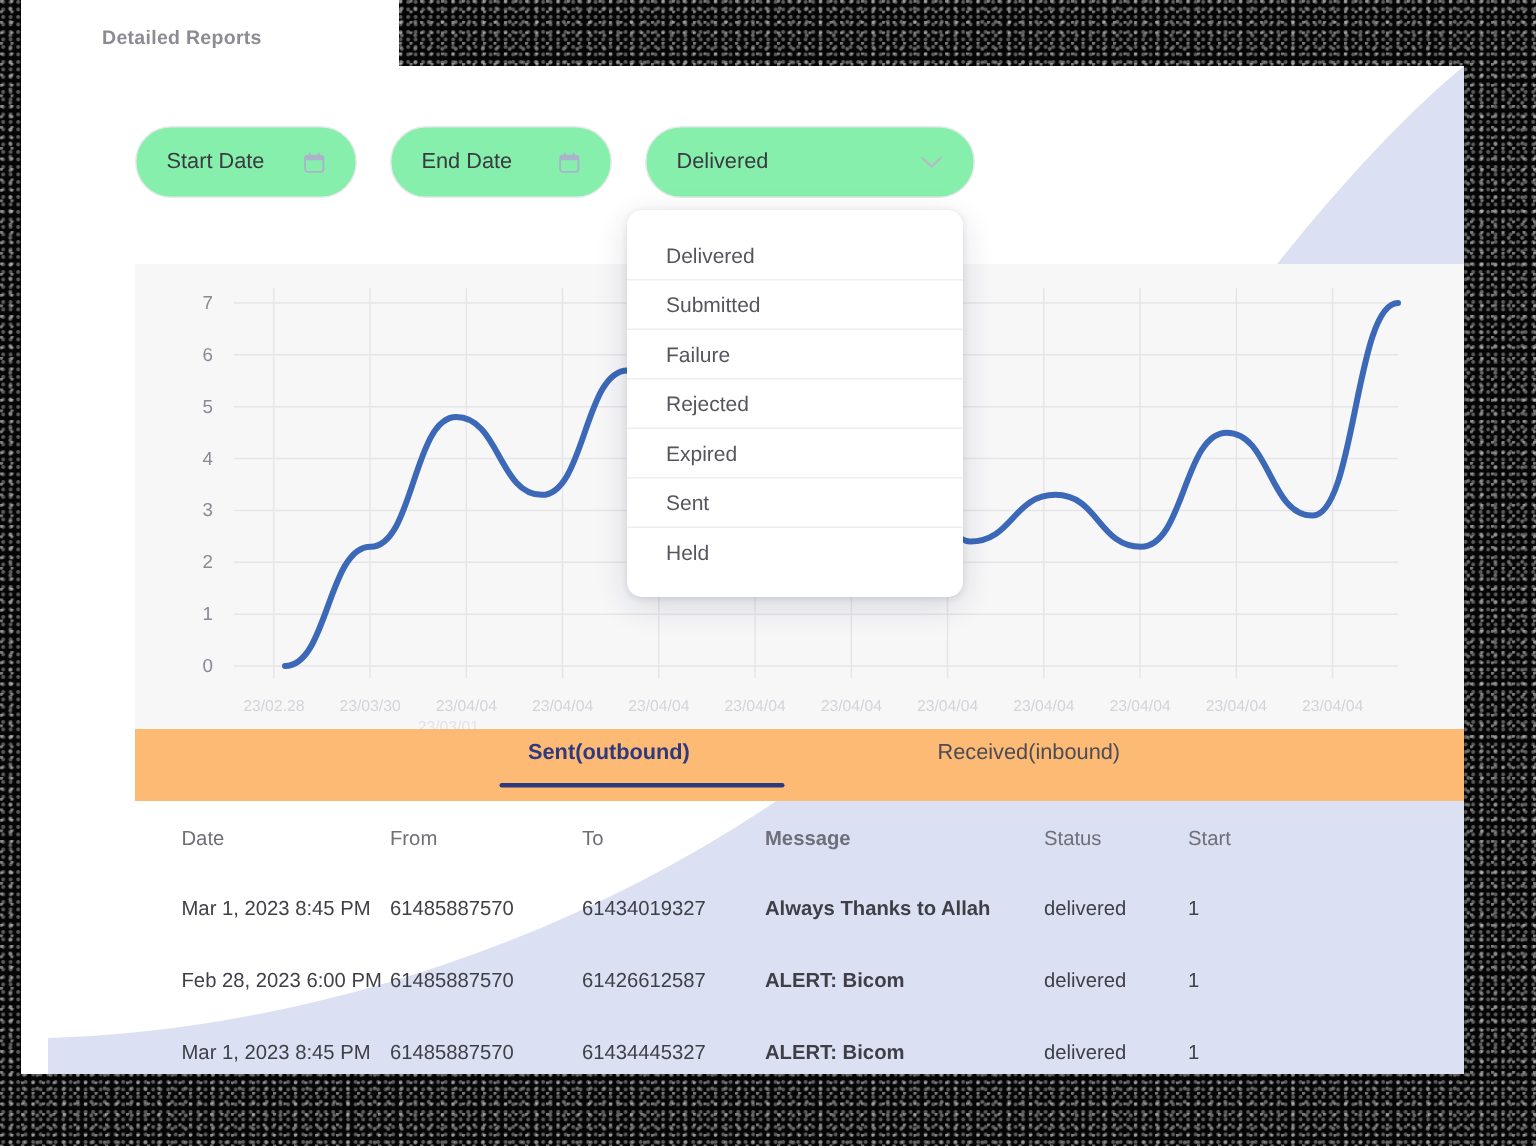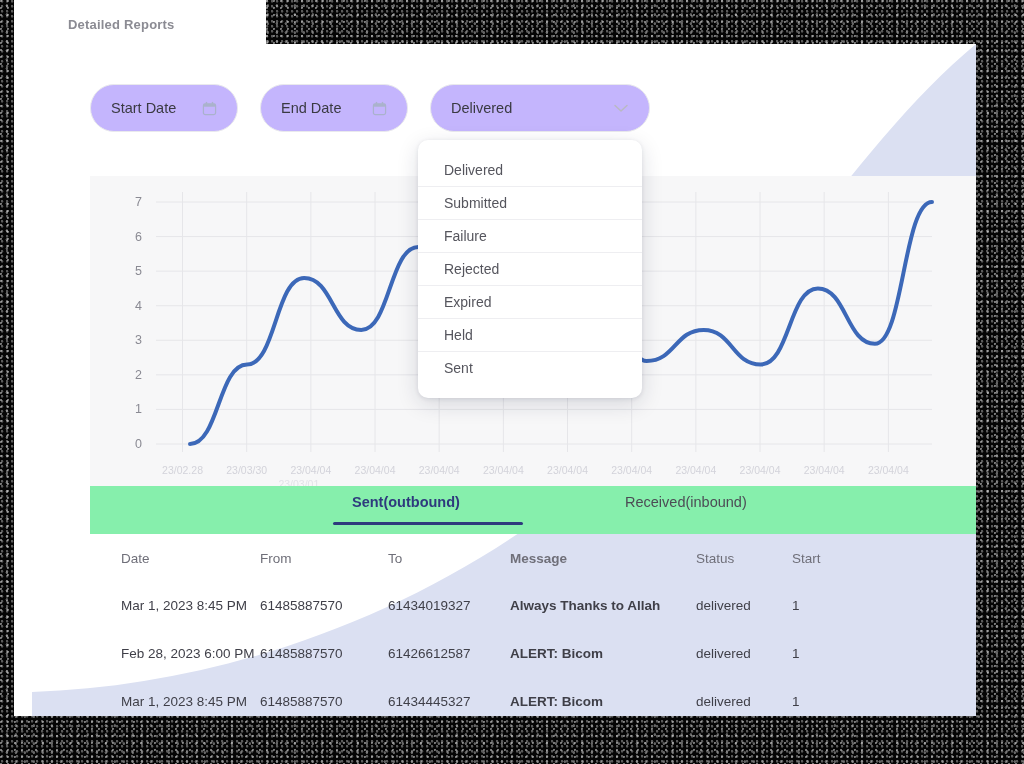--- a/index.html
+++ b/index.html
@@ -49,21 +49,21 @@
     position:absolute;left:32px;top:44px;width:944px;height:672px;
     background:#ffffff;overflow:hidden;z-index:5;
   }
 
   
   .swoosh{position:absolute;right:0;top:0;width:100%;height:100%;pointer-events:none;}
 
   
   .filters{position:absolute;left:58px;top:40px;display:flex;gap:22px;z-index:7;}
   .pill{
-    height:48px;border:1px solid #e9e9ed;border-radius:26px;background:#c4b5fd;
+    height:48px;border:1px solid #e9e9ed;border-radius:26px;background:#86efac;
     display:flex;align-items:center;box-sizing:border-box;
     padding:0 20px;color:#3a3a42;font-size:14.5px;
   }
   .pill.date{width:148px;justify-content:space-between;}
   .pill.sel{width:220px;justify-content:space-between;}
   .pill.contact{width:222px;}
   .cal-ico{width:15px;height:15px;flex:0 0 auto;}
   .chev{width:16px;height:10px;flex:0 0 auto;}
 
   
@@ -90,21 +90,21 @@
   
   .chart-panel{
     position:absolute;left:58px;top:132px;width:886px;height:310px;
     background:#f7f7f8;z-index:6;overflow:hidden;
   }
   .chart-svg{position:absolute;left:0;top:0;}
 
   
   .tabs{
     position:absolute;left:58px;top:442px;width:886px;height:48px;
-    background:#86efac;z-index:6;
+    background:#fdba74;z-index:6;
   }
   .tab{
     position:absolute;top:8px;font-size:14.5px;
   }
   .tab.active{left:262px;color:#2e3a7d;font-weight:bold;}
   .tab.inactive{left:535px;color:#4c4c55;}
   .tab-underline{
     position:absolute;left:243px;top:36px;width:190px;height:3px;background:#2e3a7d;border-radius:2px;
   }
 
@@ -264,17 +264,17 @@
     </div>
 
   </div>
 
   <div class="menu">
     <div class="menu-item">Delivered</div>
     <div class="menu-item">Submitted</div>
     <div class="menu-item">Failure</div>
     <div class="menu-item">Rejected</div>
     <div class="menu-item">Expired</div>
+    <div class="menu-item">Sent</div>
     <div class="menu-item">Held</div>
-    <div class="menu-item">Sent</div>
   </div>
 
 </div>
 
 </body></html>

